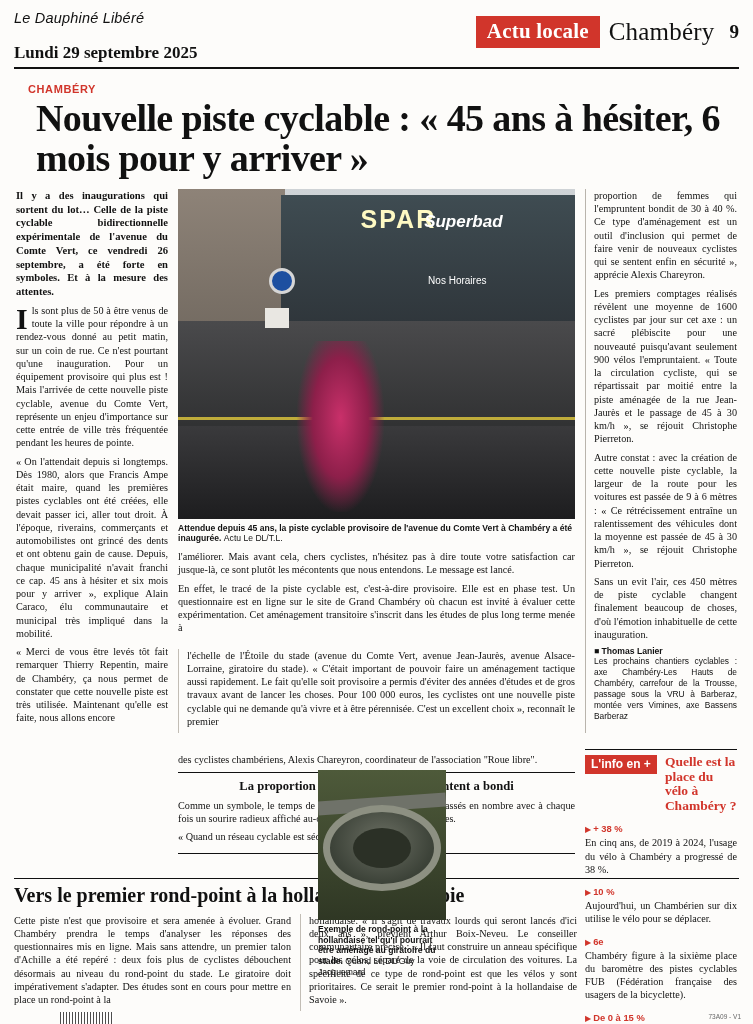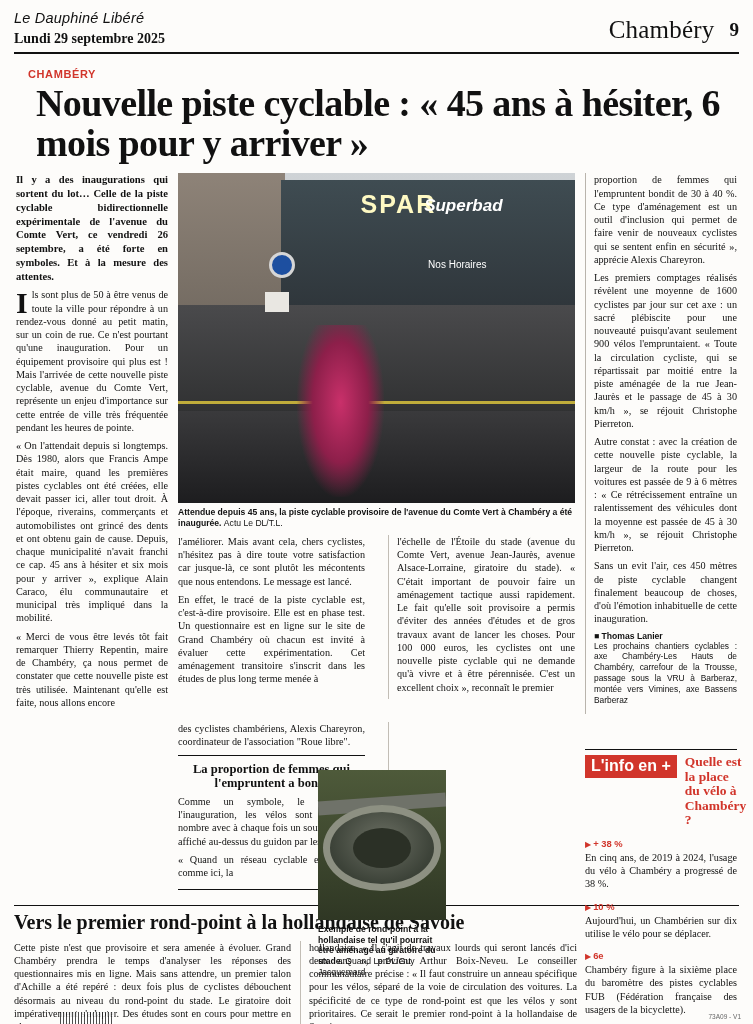--- a/index.html
+++ b/index.html
@@ -28,22 +28,22 @@
   .paper-name {
     font-family: Liberation Sans, sans-serif;
     font-style: italic;
     font-size: 14.5px;
     letter-spacing: .2px;
     color:#111;
   }
   .paper-date {
     font-family: "Liberation Serif", serif;
     font-weight: bold;
-    font-size: 14px;
-    margin-top: 4px;
+    font-size: 17px;
+    margin-top: 16px;
   }
   .masthead-right { display:flex; align-items:center; gap:9px; padding-top:6px;}
   .actu-badge {
     background:#d1352b; color:#fff;
     font-family:"Liberation Serif", serif;
     font-weight:bold; font-size:21px;
     padding: 3px 11px 4px 11px;
     letter-spacing:.2px;
   }
   .city-name {
@@ -171,22 +171,22 @@
   .caption {
     font-family:"Liberation Sans", sans-serif;
     font-weight:bold;
     font-size: 8.6px;
     line-height:1.25;
     margin-top:4px;
   }
   .photo-credit { font-weight:normal; }
 
   .two-sub {
-    display:grid; grid-template-columns: 1fr 1fr;
-    gap: 23px;
+    display:grid; grid-template-columns: 1fr;
+    gap: 9px;
     margin-top: 6px;
   }
 
   
   .boxed {
     border-top:1px solid #111;
     border-bottom:1px solid #111;
     padding: 6px 0 5px 0;
     margin: 6px 0 7px 0;
   }
@@ -214,21 +214,21 @@
   
   .info-band {
     margin-top: 7px;
     border-top: 1.6px solid #111;
     padding-top: 5px;
     display:flex; align-items:flex-start; gap:8px;
   }
   .info-tag {
     background:#d1352b; color:#fff;
     font-family:"Liberation Sans", sans-serif;
-    font-weight:bold; font-size:16px;
+    font-weight:bold; font-size:12px;
     padding: 2px 6px 3px 6px; white-space:nowrap;
   }
   .info-q {
     color:#d1352b;
     font-family:"Liberation Serif", serif;
     font-weight:bold;
     font-size: 13.5px;
     line-height:1.08;
   }
   .info-list { margin-top:5px; }
@@ -293,20 +293,21 @@
 <body>
 
 <div class="page">
 
   <div class="masthead">
     <div class="masthead-left">
       <div class="paper-name">Le Dauphiné Libéré</div>
       <div class="paper-date">Lundi 29 septembre 2025</div>
     </div>
     <div class="masthead-right">
+      <div class="actu-badge">Actu locale</div>
       <div class="city-name">Chambéry</div>
       <div class="page-num">9</div>
     </div>
   </div>
 
   <div class="kicker">CHAMBÉRY</div>
   <h1 class="headline">Nouvelle piste cyclable : « 45 ans à hésiter, 6 mois pour y arriver »</h1>
 
   <div class="main-grid">
 
@@ -355,21 +356,21 @@
       <p class="body-text">Les premiers comptages réalisés révèlent une moyenne de 1600 cyclistes par jour sur cet axe : un sacré plébiscite pour une nouveauté puisqu'avant seulement 900 vélos l'empruntaient. « Toute la circulation cycliste, qui se répartissait par moitié entre la piste aménagée de la rue Jean-Jaurès et le passage de 45 à 30 km/h », se réjouit Christophe Pierreton.</p>
       <p class="body-text">Autre constat : avec la création de cette nouvelle piste cyclable, la largeur de la route pour les voitures est passée de 9 à 6 mètres : « Ce rétrécissement entraîne un ralentissement des véhicules dont la moyenne est passée de 45 à 30 km/h », se réjouit Christophe Pierreton.</p>
       <p class="body-text">Sans un evit l'air, ces 450 mètres de piste cyclable changent finalement beaucoup de choses, d'où l'émotion inhabituelle de cette inauguration.</p>
       <div class="signature">
         <span>■ </span><span>Thomas Lanier</span>
       </div>
       <p class="sig-note">Les prochains chantiers cyclables : axe Chambéry-Les Hauts de Chambéry, carrefour de la Trousse, passage sous la VRU à Barberaz, montée vers Vimines, axe Bassens Barberaz</p>
     </div>
   </div>
 
-  <div class="main-grid" style="margin-top:2px;">
+  <div class="main-grid" style="margin-top:14px;">
     <div></div>
     <div>
       <div class="two-sub">
         <div>
           <p class="body-text">des cyclistes chambériens, Alexis Chareyron, coordinateur de l'association "Roue libre".</p>
           <div class="boxed">
             <div class="boxed-title">La proportion de femmes qui l'empruntent a bondi</div>
             <p class="body-text">Comme un symbole, le temps de l'inauguration, les vélos sont passés en nombre avec à chaque fois un sourire radieux affiché au-dessus du guidon par les cyclistes.</p>
             <p class="body-text">« Quand un réseau cyclable est sécurisé comme ici, la</p>
           </div>

